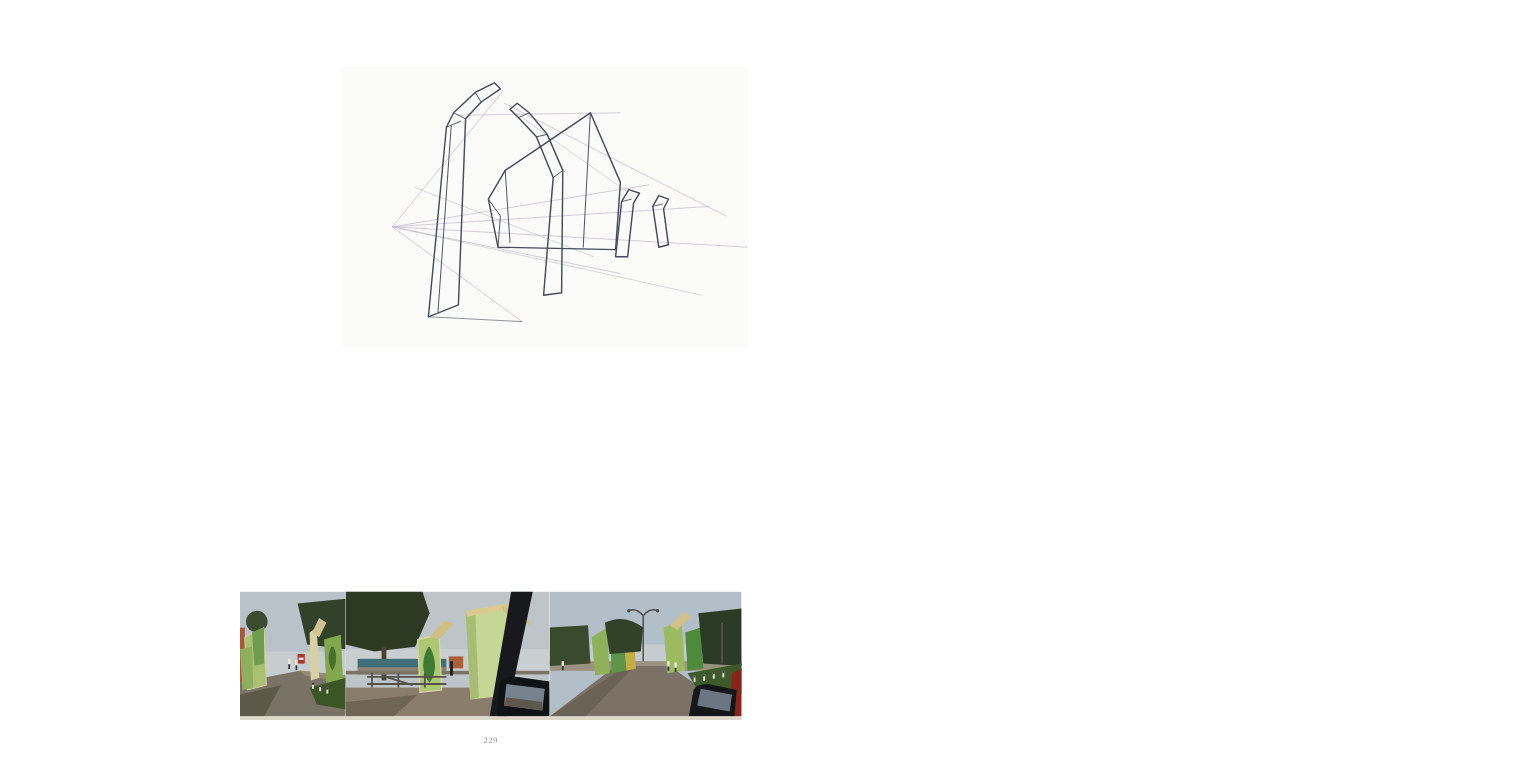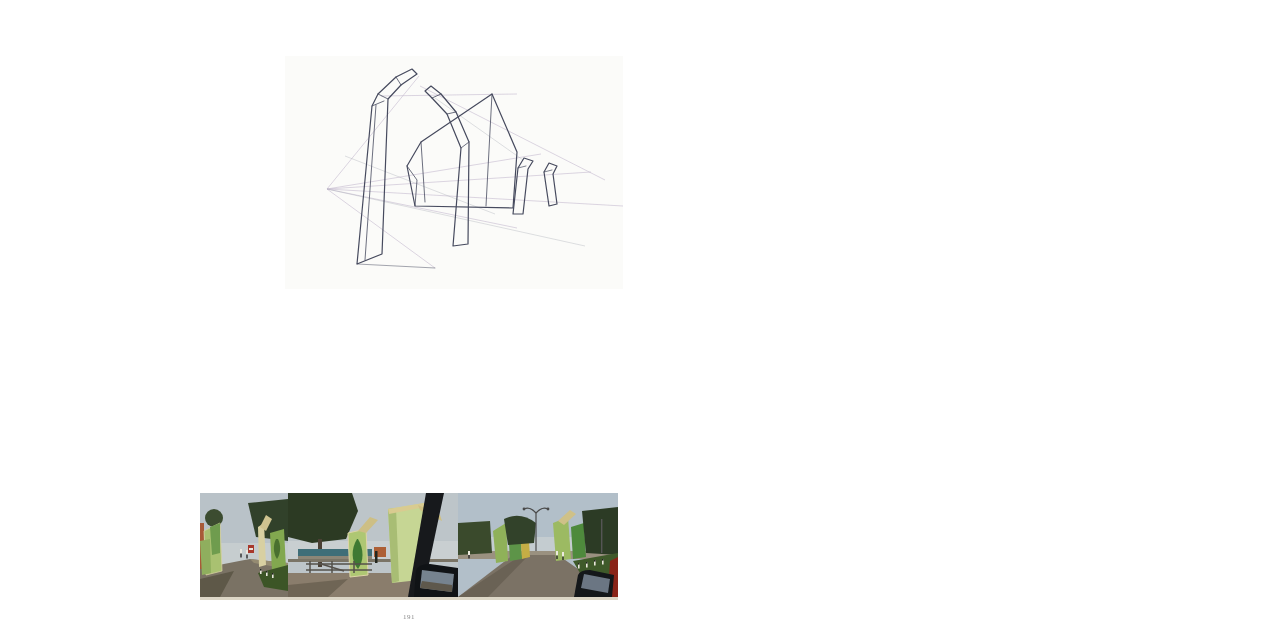--- a/index.html
+++ b/index.html
@@ -201,21 +201,21 @@
         <rect x="136" y="67" width="1.6" height="1.6"></rect>
         <rect x="144" y="66" width="1.6" height="1.6"></rect>
       </g>
       <polygon points="152,68 160,64 160,104 150,104" fill="#8a2418"></polygon>
       <path d="M116,104 L120,82 Q122,77 132,77 L156,82 L154,104 Z" fill="#14171a"></path>
       <polygon points="126,81 152,86 150,100 123,95" fill="#6b7683"></polygon>
     </svg>
 
   </div>
 
-  <div class="pagenum pagenum-left">191</div>
+  <div class="pagenum pagenum-left">229</div>
 </div>
 
 <div class="page page-right">
 
   
 
   
 
   
 

